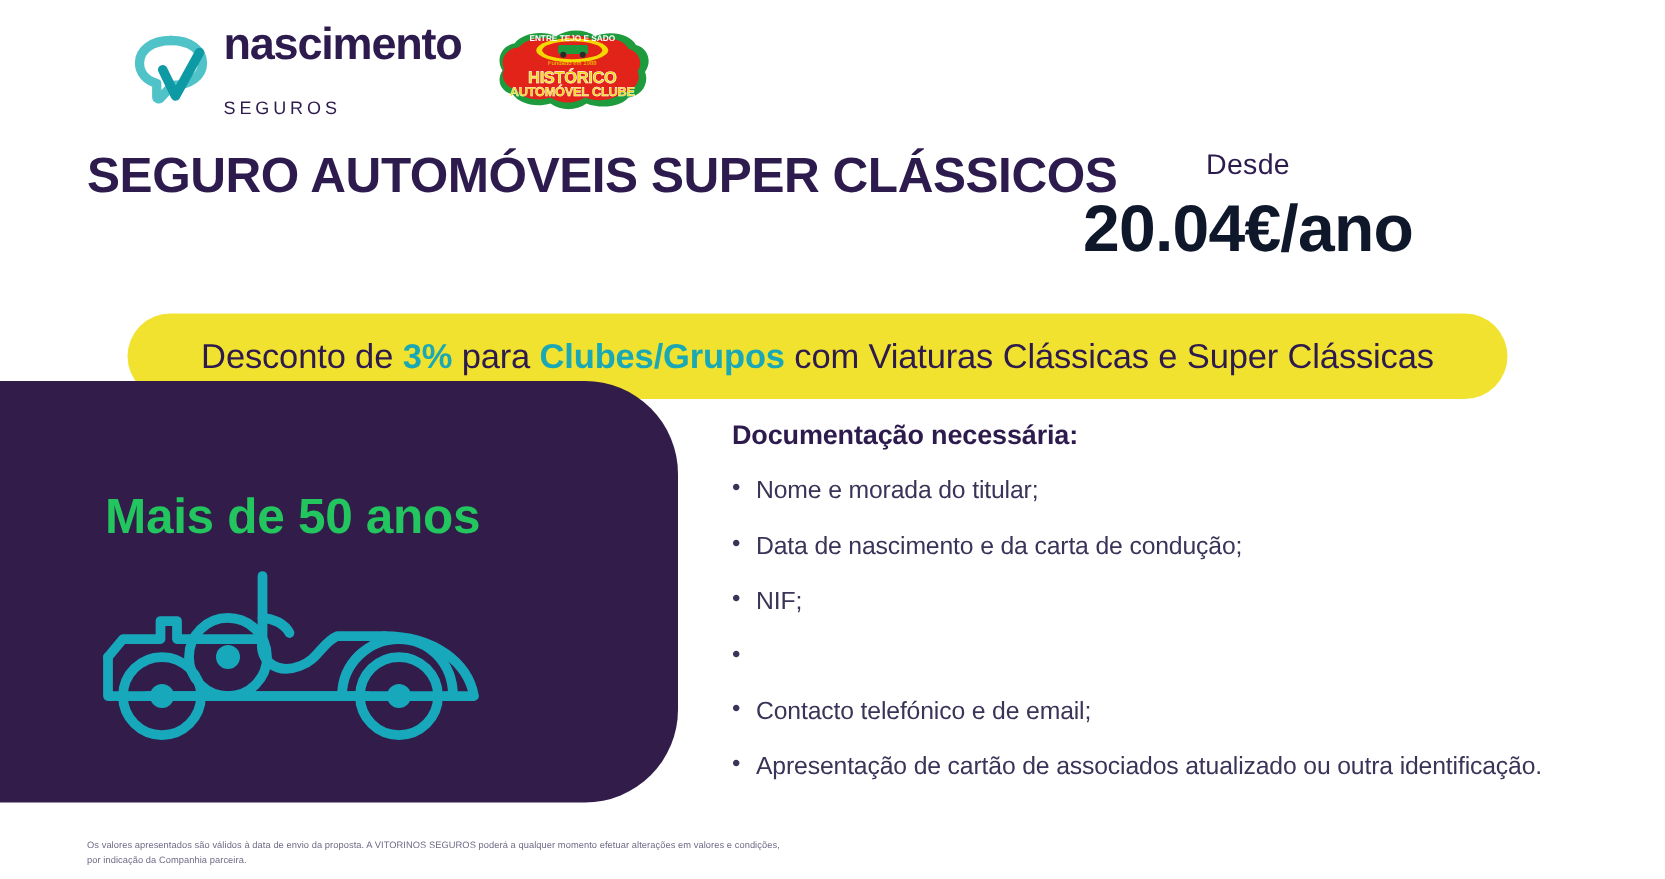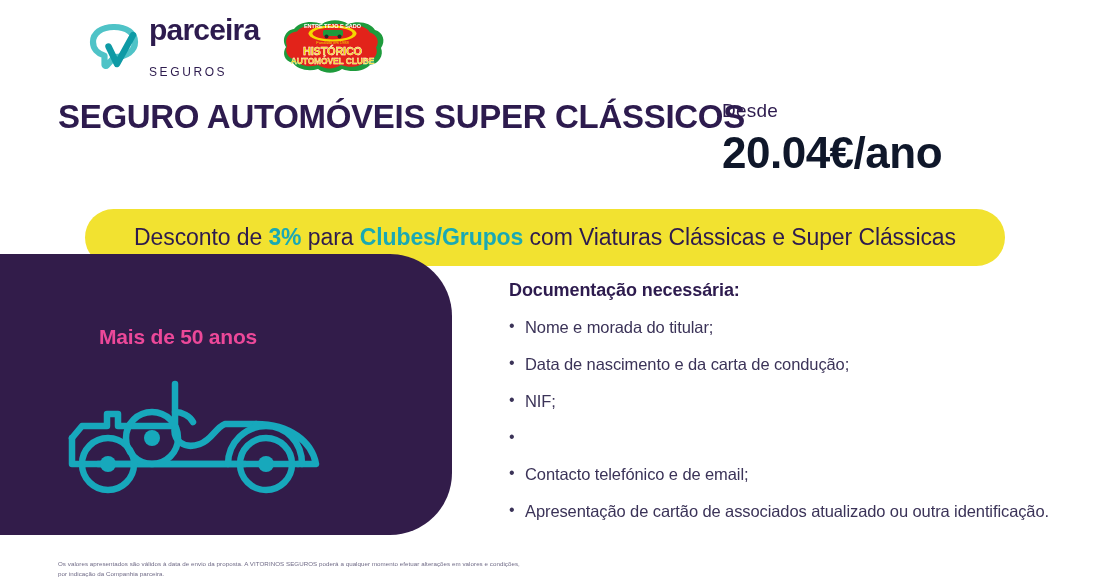--- a/index.html
+++ b/index.html
@@ -87,21 +87,21 @@
     margin-top: 7px;
     letter-spacing: -0.2px;
     white-space: nowrap;
   }
 
   
   .price-block {
     position: absolute;
     left: 722px;
     top: 100px;
-    text-align: left;
+    text-align: center;
   }
   .price-label {
     font-size: 19px;
     color: #2d1b4e;
     font-weight: normal;
     letter-spacing: 0.2px;
   }
   .price-value {
     font-size: 44px;
     font-weight: bold;
@@ -141,38 +141,37 @@
     width: 452px;
     height: 281px;
     background: #321c4a;
     border-top-right-radius: 62px;
     border-bottom-right-radius: 62px;
   }
   .card-title {
     position: absolute;
     left: 70px;
     top: 71px;
-    font-size: 21px;
-    font-weight: bold;
-    color: #ec4899;
+    font-size: 33px;
+    font-weight: bold;
+    color: #22c55e;
     letter-spacing: -0.2px;
-    margin-left: 29px;
   }
   .card-car {
     position: absolute;
     left: 60px;
     top: 122px;
     width: 268px;
     height: 120px;
   }
 
   
   .docs {
     position: absolute;
-    left: 509px;
+    left: 488px;
     top: 280px;
     width: 570px;
   }
   .docs-title {
     font-size: 18px;
     font-weight: bold;
     color: #2d1b4e;
     margin-bottom: 17px;
     letter-spacing: -0.1px;
   }
@@ -214,21 +213,21 @@
 
 <div class="header">
 
   <div class="brand-logo">
     <svg class="brand-mark" viewBox="0 0 52 52">
       <path d="M26 7 C13 7 5 13.5 5 22 C5 28.5 9.5 33.5 16.5 35.6 L16.5 44.5 C16.5 45.8 18 46.4 18.9 45.4 L25.5 38.2 L26 38.2" fill="none" stroke="#4FC3C7" stroke-width="6.2" stroke-linecap="round" stroke-linejoin="round"></path>
       <path d="M26 7 C39 7 47 13.5 47 22 C47 30.5 39 37 26 37" fill="none" stroke="#4FC3C7" stroke-width="6.2" stroke-linecap="round"></path>
       <path d="M20.5 26.5 L29 44 L45 15" fill="none" stroke="#0E9AA5" stroke-width="6.4" stroke-linecap="round" stroke-linejoin="round"></path>
     </svg>
     <div class="brand-words">
-      <div class="brand-name">parceira</div>
+      <div class="brand-name">nascimento</div>
       <div class="brand-sub">SEGUROS</div>
     </div>
   </div>
 
   <svg class="club-badge" viewBox="0 0 224 116">
     <g>
       <path d="M18 60 C8 44 18 26 34 24 C44 10 70 6 90 14 C104 4 128 4 142 14 C164 6 188 12 196 26 C212 30 218 48 208 62 C214 76 204 94 186 96 C176 108 150 112 130 104 C116 114 96 114 82 104 C62 110 40 104 32 92 C14 88 10 72 18 60 Z" fill="#1E9B3C"></path>
       <path d="M20 58 C14 44 24 30 40 29 C50 17 72 13 90 20 C104 11 126 11 140 20 C158 13 180 19 186 31 C200 35 206 50 198 61 C204 73 194 88 178 89 C168 99 146 103 128 96 C114 105 96 105 82 96 C64 102 44 97 37 86 C21 82 15 69 20 58 Z" fill="#E2231A"></path>
       <ellipse cx="111" cy="33" rx="48" ry="16" fill="#F5D800"></ellipse>
       <ellipse cx="111" cy="33" rx="40" ry="12" fill="#E2231A"></ellipse>

